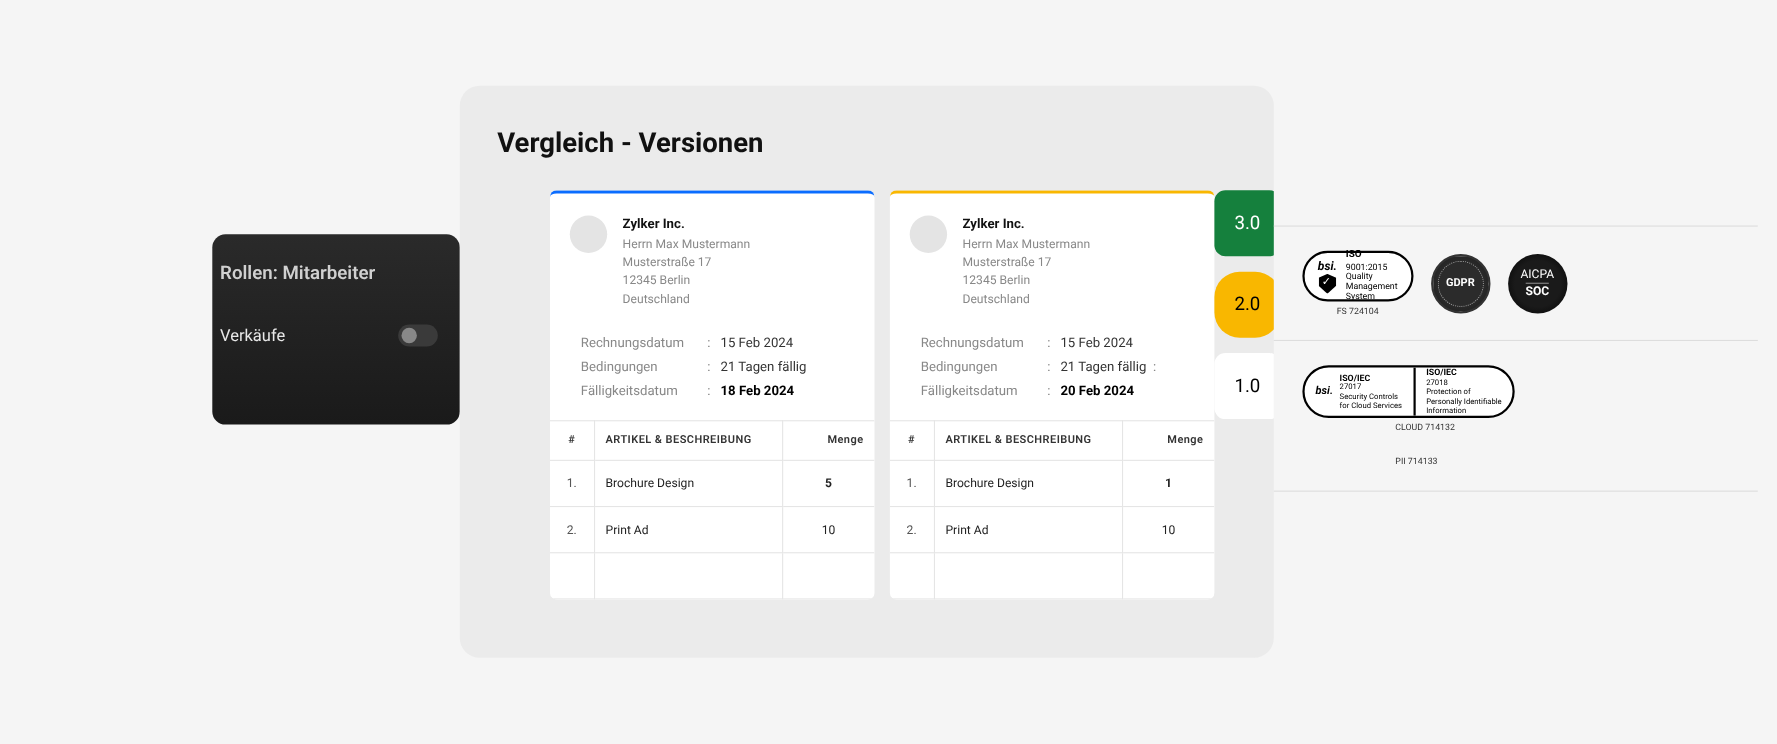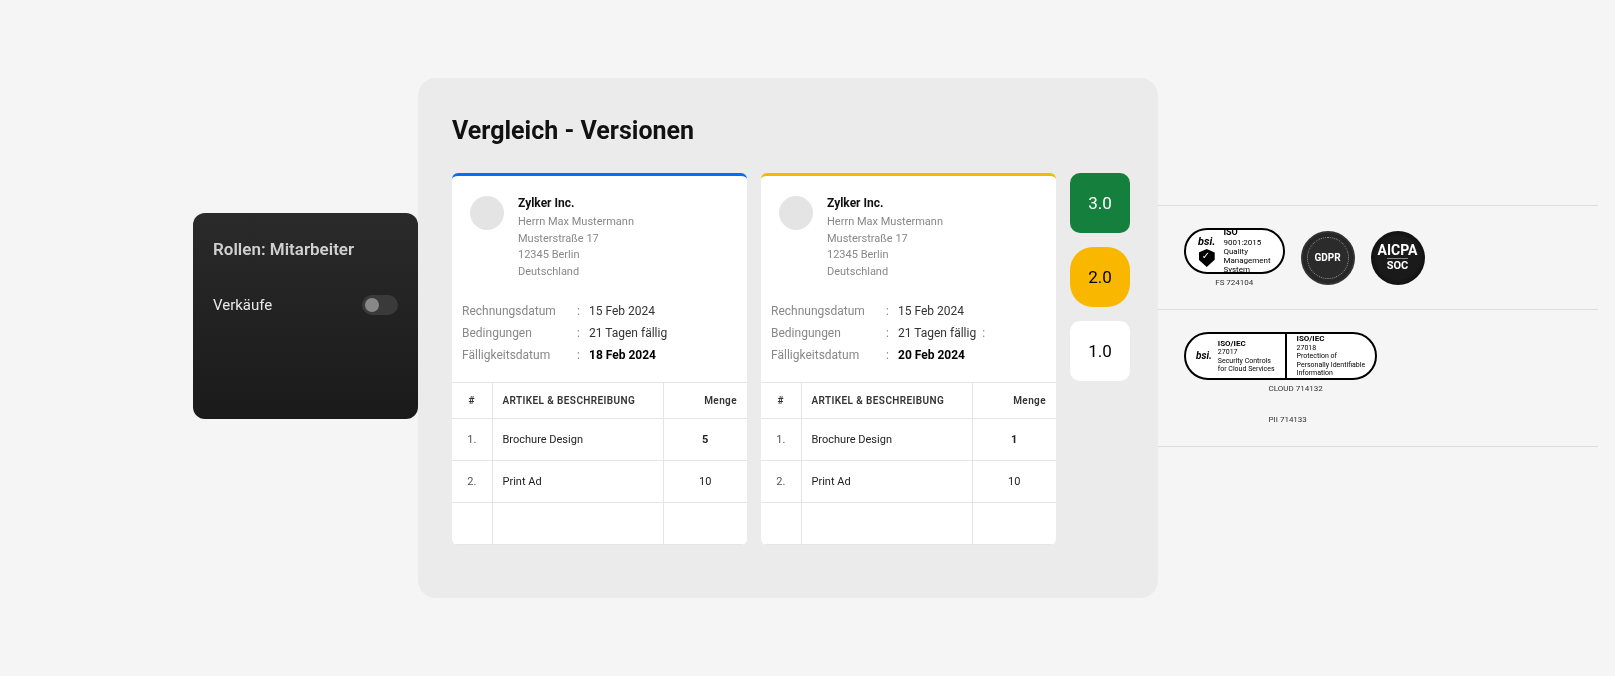--- a/index.html
+++ b/index.html
@@ -11,24 +11,24 @@
   position: relative;
   overflow: hidden;
 }
 
 
 .roles-card {
   position: absolute;
   left: 193px;
   top: 213px;
   width: 225px;
-  height: 206px;
+  height: 173px;
   background: linear-gradient(180deg, #2a2a2a 0%, #1a1a1a 100%);
   border-radius: 12px;
-  padding: 26px 20px 0 20px;
+  padding: 26px 20px 0 7px;
   color: #fff;
   overflow: hidden;
 }
 .roles-title {
   font-size: 17px;
   font-weight: 600;
   color: #d0d0d0;
   margin-bottom: 22px;
 }
 .roles-row {
@@ -75,22 +75,22 @@
   overflow: hidden;
 }
 .compare-title {
   font-size: 25px;
   font-weight: 700;
   color: #111;
   margin-bottom: 28px;
 }
 .compare-body {
   display: flex;
-  gap: 14px;
   align-items: flex-start;
+  margin-left: 48px;
 }
 .doc-card {
   background: #fff;
   border-radius: 6px;
   width: 295px;
   border-top: 3px solid transparent;
   padding: 20px 0 0 0;
   overflow: hidden;
 }
 .doc-card.v1 { border-top-color: #0a6cff; }
@@ -115,21 +115,21 @@
   color: #111;
   margin-bottom: 4px;
 }
 .doc-meta .addr {
   font-size: 11px;
   color: #888;
   line-height: 1.5;
 }
 
 .doc-fields {
-  padding: 0 10px;
+  padding: 0 28px;
   font-size: 12px;
   color: #555;
 }
 .doc-field-row {
   display: flex;
   align-items: center;
   margin-bottom: 8px;
 }
 .doc-field-label {
   width: 115px;
@@ -278,21 +278,21 @@
   position: absolute;
   inset: 4px;
   border-radius: 50%;
   border: 1px dotted #999;
 }
 .badge-circle.soc {
   background: radial-gradient(circle, #1a1a1a 55%, #000 100%);
   flex-direction: column;
   line-height: 1.1;
 }
-.badge-circle.soc .t1 { font-size: 14px; font-weight: 700; }
+.badge-circle.soc .t1 { font-size: 11px; font-weight: 400; }
 .badge-circle.soc .t2 { font-size: 11px; font-weight: 700; border-top: 1px solid #888; padding-top: 1px; }
 
 .badge-dual {
   display: flex;
   border: 2px solid #000;
   border-radius: 28px;
   height: 48px;
   background: #fff;
   overflow: hidden;
 }

